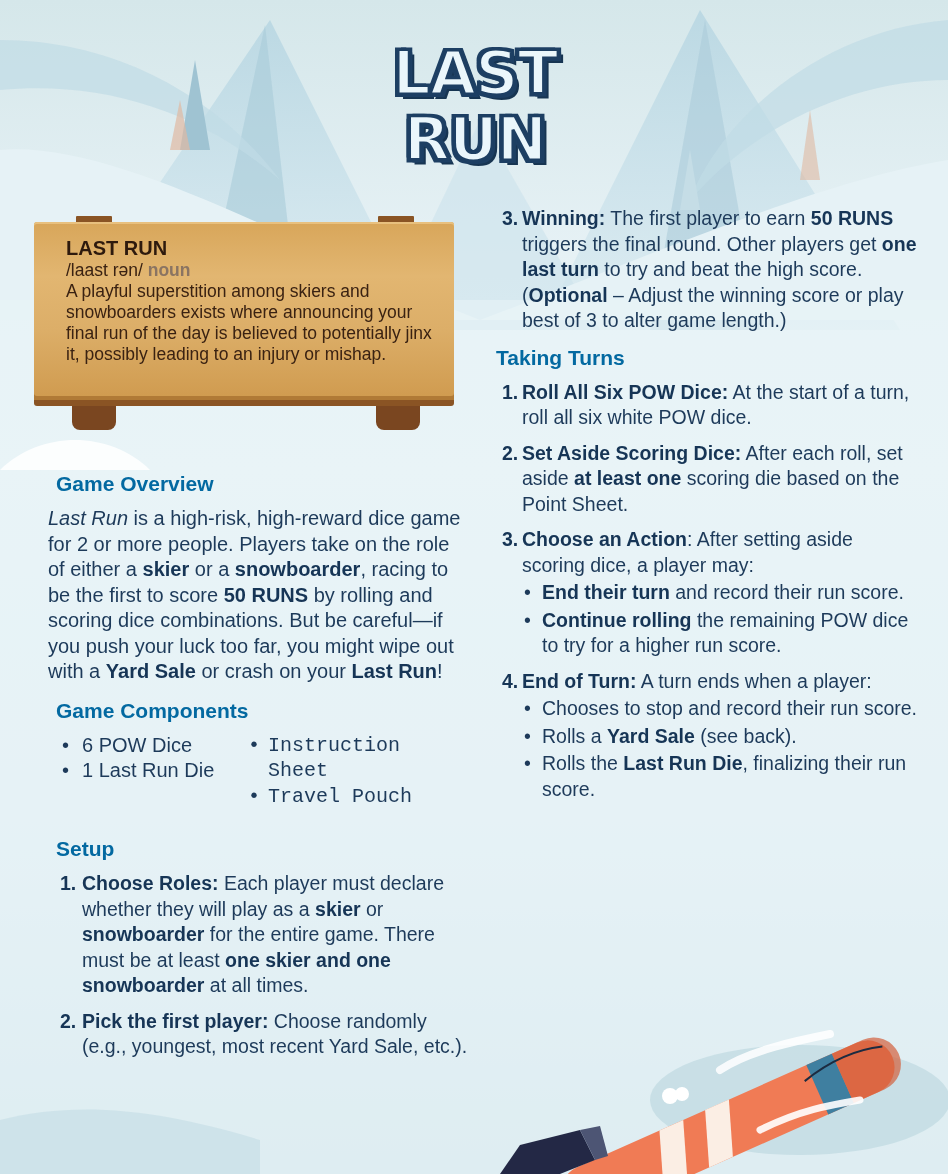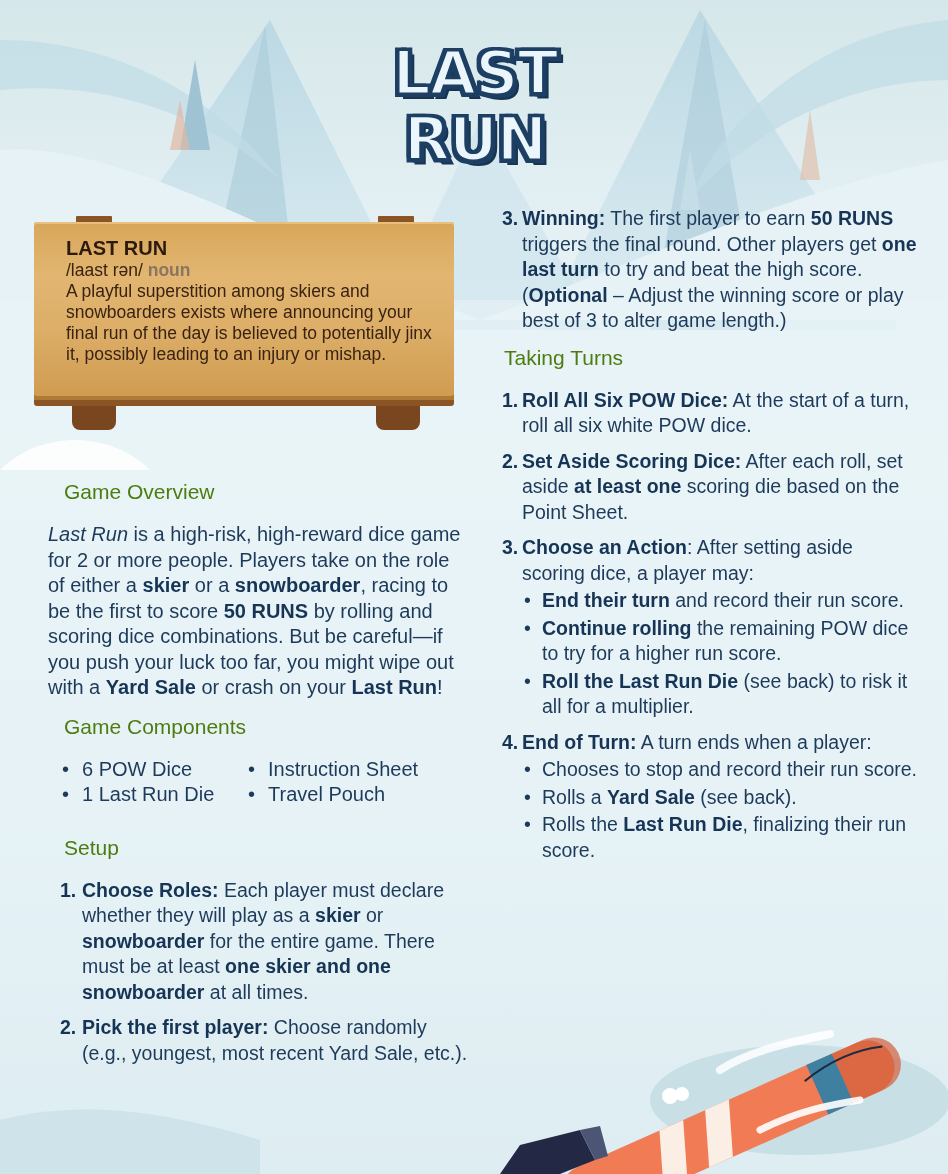--- a/index.html
+++ b/index.html
@@ -41,34 +41,34 @@
   .sign-leg { position: absolute; width: 44px; height: 24px; background: #7a4620; top: 194px; border-radius: 0 0 8px 8px; }
   .sign-text { position: absolute; left: 36px; top: 24px; width: 370px; font-size: 17.5px; line-height: 21px; color: #3a2212; }
   .sign-title { font-weight: 700; font-size: 20px; line-height: 24px; color: #2e1a0d; }
   .sign-noun { color: #8a7462; font-weight: 700; }
 
   
   .col-left { left: 48px; top: 462px; width: 420px; }
   .col-right { left: 488px; top: 206px; width: 430px; }
 
   h2 {
-    margin: 16px; font-size: 21px; line-height: 28px; font-weight: 400; color: #4d7c0f;
+    margin: 8px; font-size: 21px; line-height: 28px; font-weight: 700; color: #0369a1;
   }
   p.body {
     margin: 0; font-size: 20px; line-height: 25.5px; color: #1d3a5a;
   }
   b { font-weight: 700; color: #163556; }
   i { font-style: italic; }
 
   .components { display: flex; margin: 4px 0 0 14px; font-size: 20px; line-height: 25.5px; color: #1d3a5a; }
   .components ul { list-style: none; margin: 0; padding: 0; }
   .components li { position: relative; padding-left: 20px; }
   .components li::before { content: "•"; position: absolute; left: 0; top: 0; }
   .comp-col1 { width: 186px; }
-  .comp-col2 { width: 180px; }
+  .comp-col2 { width: 180px; font-family: Liberation Mono, monospace; }
 
   .steps { margin: 4px 0 0 0; padding: 0; list-style: none; font-size: 19.5px; line-height: 25.5px; color: #1d3a5a; }
   .steps > li { position: relative; padding-left: 34px; margin-bottom: 10px; }
   .steps > li .num { position: absolute; left: 12px; top: 0; font-weight: 700; color: #163556; }
   .steps.right > li { padding-left: 34px; }
   .steps.right > li .num { left: 14px; }
 
   .sub { list-style: none; margin: 0; padding: 0; }
   .sub li { position: relative; padding-left: 20px; margin-top: 2px; }
   .sub li::before { content: "•"; position: absolute; left: 2px; top: 0; }
@@ -182,21 +182,20 @@
     <li>
       <span class="num">2.</span>
       <span><b>Set Aside Scoring Dice:</b><span> After each roll, set aside </span><b>at least one</b><span> scoring die based on the Point Sheet.</span></span>
     </li>
     <li>
       <span class="num">3.</span>
       <span><b>Choose an Action</b><span>: After setting aside scoring dice, a player may:</span></span>
       <ul class="sub">
           <li><b>End their turn</b><span> and record their run score.</span></li>
           <li><b>Continue rolling</b><span> the remaining POW dice to try for a higher run score.</span></li>
-          <li><b>Roll the Last Run Die</b><span> (see back) to risk it all for a multiplier.</span></li>
         </ul>
     </li>
     <li>
       <span class="num">4.</span>
       <span><b>End of Turn:</b><span> A turn ends when a player:</span></span>
       <ul class="sub">
           <li><span>Chooses to stop and record their run score.</span></li>
           <li><span>Rolls a </span><b>Yard Sale</b><span> (see back).</span></li>
           <li><span>Rolls the </span><b>Last Run Die</b><span>, finalizing their run score.</span></li>
         </ul>

